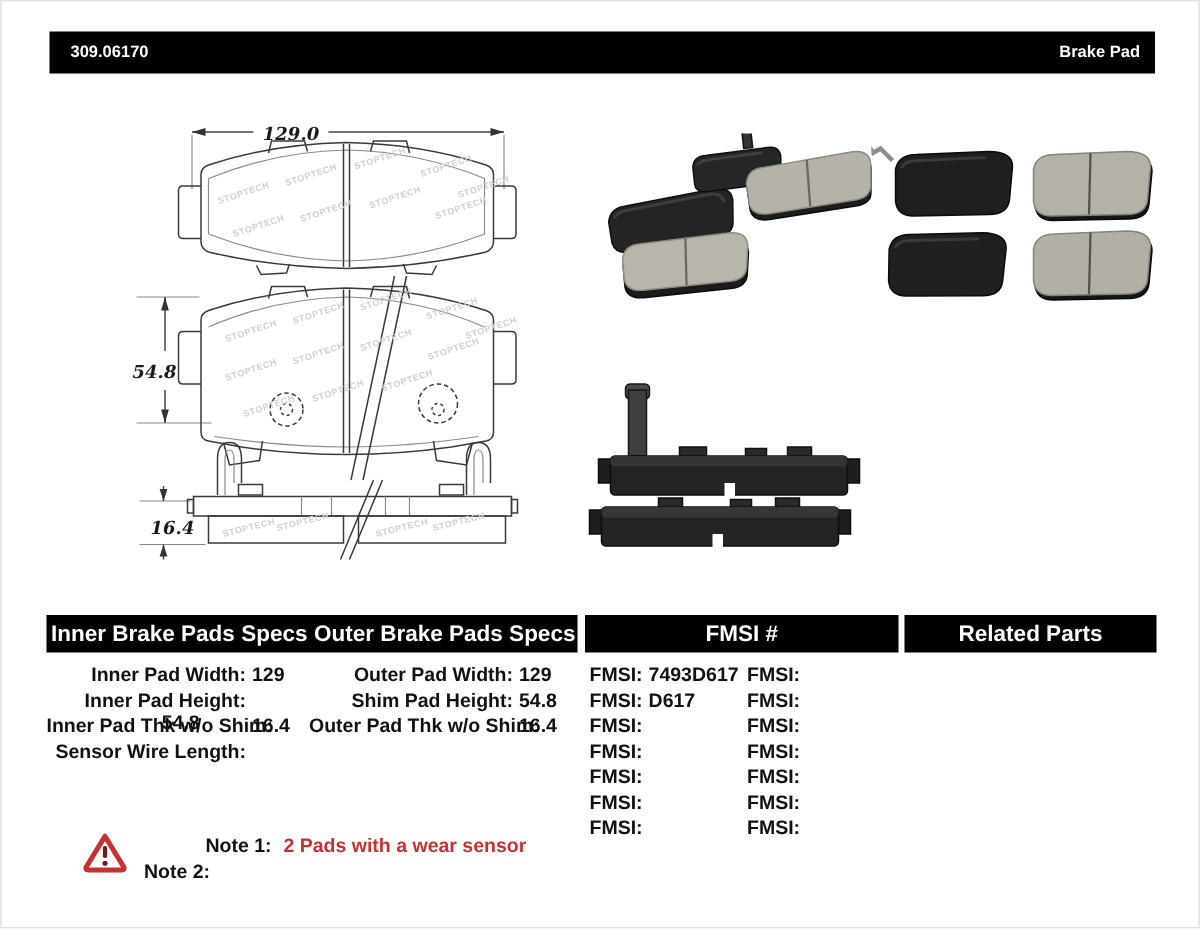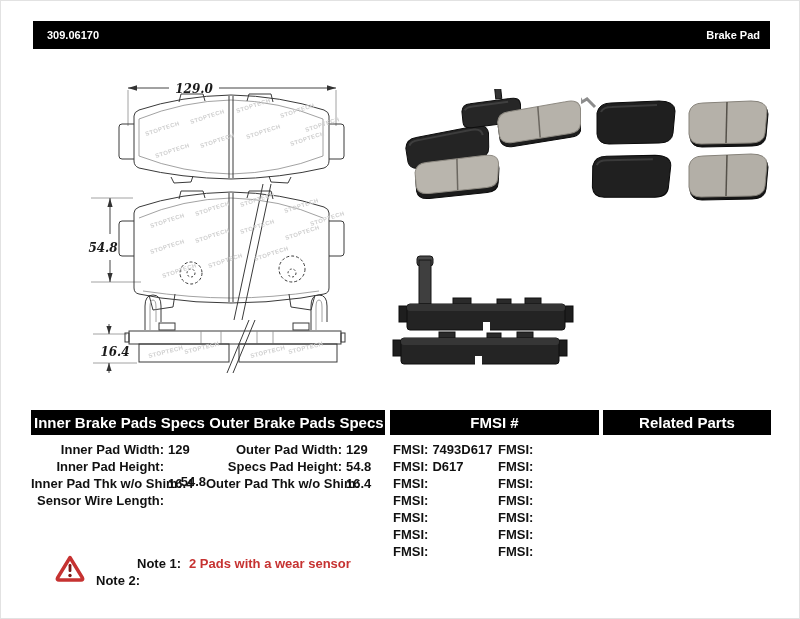--- a/index.html
+++ b/index.html
@@ -18,21 +18,21 @@
     position:absolute; top:409px; height:25px; background:#000; color:#fff;
     display:flex; align-items:center; font-weight:bold; font-size:15px;
   }
   .thead .half { flex:1; text-align:center; }
   .thead.single { justify-content:center; }
   .row {
     position:absolute; display:flex; font-size:13px; font-weight:bold;
     color:#111; white-space:nowrap; height:15px; line-height:15px;
   }
   .row .lbl { text-align:right; }
-  .row .val { margin-left:4px; text-align:right; }
+  .row .val { margin-left:4px; text-align:center; }
   .inner-row { left:30px; width:175px; }
   .inner-row .lbl { width:133px; }
   .outer-row { left:205px; width:178px; }
   .outer-row .lbl { width:136px; }
   .fmsi-left  { left:392px; width:102px; }
   .fmsi-right { left:497px; width:100px; }
   .related-row{ left:603px; width:165px; }
   .note-line { position:absolute; font-size:13px; font-weight:bold; color:#111; display:flex; }
   .note-line .note-lbl { width:46px; }
   .note-line .note-val { color:#c63231; margin-left:6px; }
@@ -257,21 +257,21 @@
   <div class="row inner-row" style="top:492px;">
     <span class="lbl">Sensor Wire Length:</span>
     <span class="val"></span>
   </div>
 
   <div class="row outer-row" style="top:441px;">
     <span class="lbl">Outer Pad Width:</span>
     <span class="val">129</span>
   </div>
   <div class="row outer-row" style="top:458px;">
-    <span class="lbl">Specs Pad Height:</span>
+    <span class="lbl">Shim Pad Height:</span>
     <span class="val">54.8</span>
   </div>
   <div class="row outer-row" style="top:475px;">
     <span class="lbl">Outer Pad Thk w/o Shim:</span>
     <span class="val">16.4</span>
   </div>
 
   <div class="row fmsi-left" style="top:441px;">
     <span>FMSI:</span>
     <span class="val">7493D617</span>

